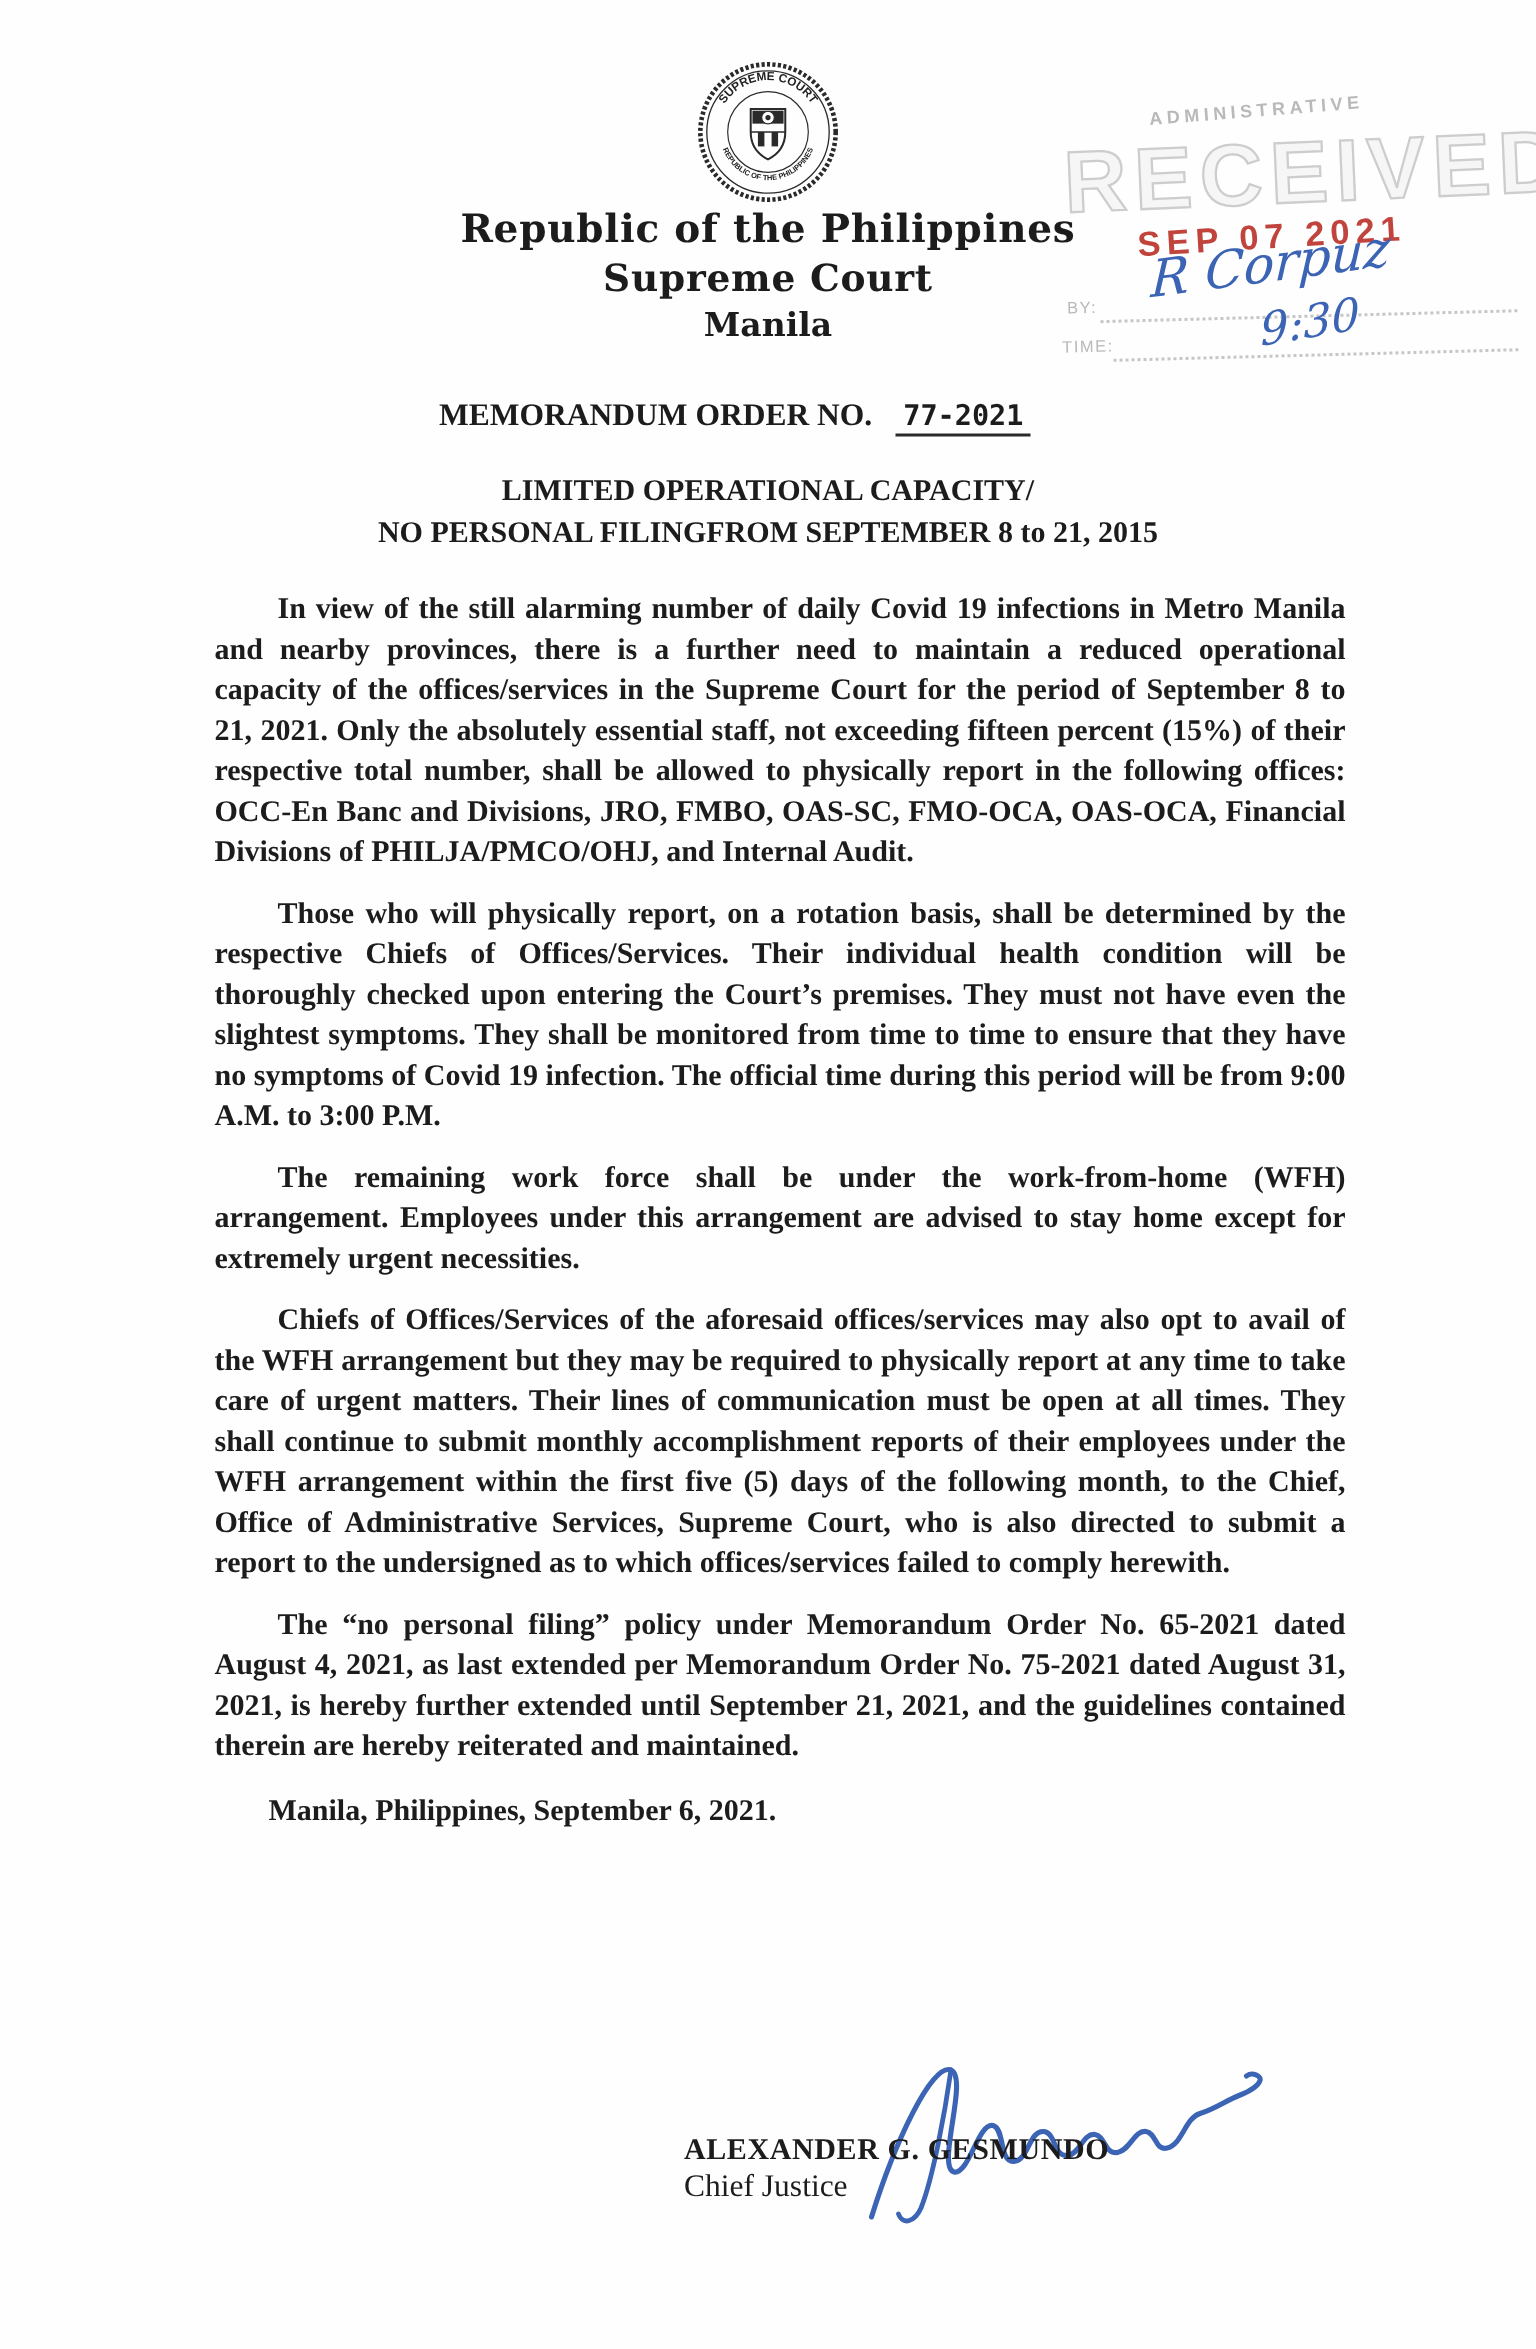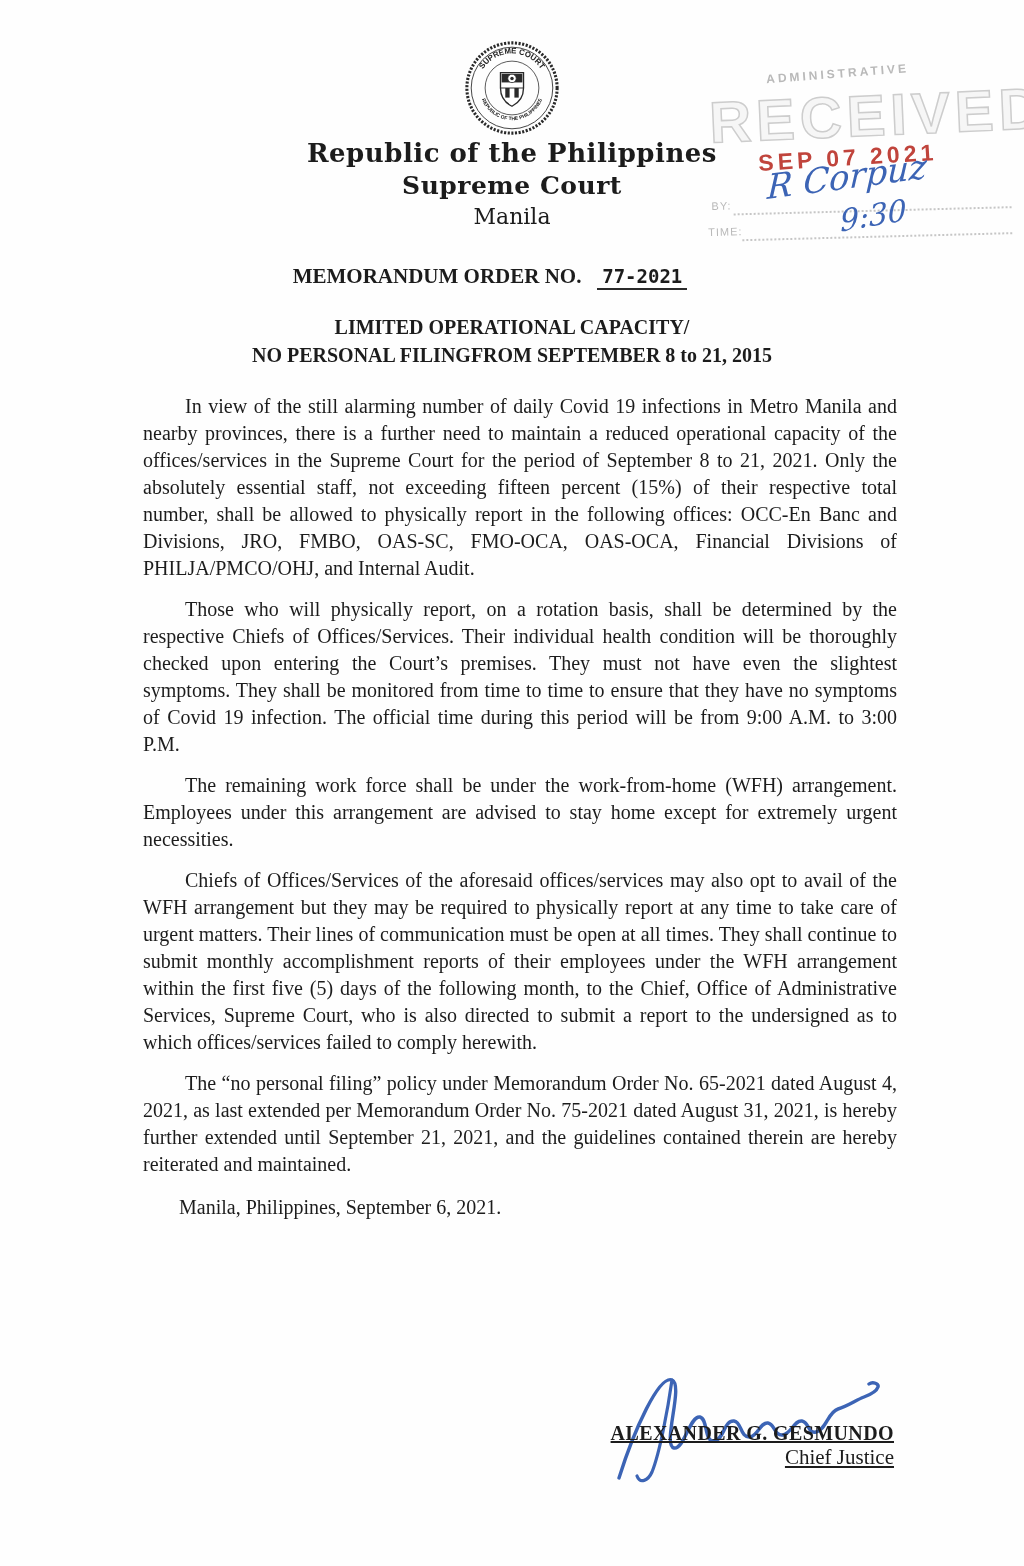--- a/index.html
+++ b/index.html
@@ -9,21 +9,21 @@
     background:#fefefe;
     overflow:hidden;
     font-family:"Liberation Serif","DejaVu Serif",serif;
     color:#1c1c1c;
   }
   
   .letterhead{ text-align:center; padding-top:40px; }
   .seal{ display:block; margin:0 auto; }
   .lh-republic{ font-family:"DejaVu Serif",serif; font-weight:bold; font-size:26px; line-height:34px; letter-spacing:.5px; }
   .lh-court{ font-family:"DejaVu Serif",serif; font-weight:bold; font-size:25px; line-height:32px; letter-spacing:.5px; }
-  .lh-city{ font-family:"DejaVu Serif",serif; font-weight:normal; font-size:22px; line-height:30px; }
+  .lh-city{ font-family:"DejaVu Serif",serif; font-weight:bold; font-size:22px; line-height:30px; }
 
   
   .stamp{
     position:absolute; left:710px; top:56px; width:308px; height:186px;
     transform:rotate(-1.5deg);
     font-family:"Liberation Sans",sans-serif;
     pointer-events:none;
   }
   .stamp-office{
     position:absolute; top:10px; left:58px;
@@ -67,30 +67,30 @@
 
   
   .order-line{ margin-top:32px; text-align:center; font-size:21px; font-weight:bold; transform:translateX(-22px); }
   .order-number{
     font-family:"DejaVu Sans Mono",monospace; font-weight:bold; font-size:19px;
     border-bottom:2px solid #2a2a2a; padding:0 5px 1px;
   }
   .subject{ margin-top:24px; text-align:center; font-size:20px; font-weight:bold; line-height:28px; }
 
   
-  .body-text{ margin-top:24px; padding-left:143px; width:754px; }
+  .body-text{ margin-top:24px; padding-left:143px; width:754px;font-weight:bold; }
   .body-text p{
     margin:0 0 14px 0;
     font-size:20px; line-height:27px;
     text-align:justify; text-indent:42px;
   }
   .dateline{ margin-top:18px; margin-left:36px; font-size:20px; }
 
   
-  .sig-block{ position:absolute; left:494px; top:1360px; width:400px; text-align:right;text-decoration:underline; }
+  .sig-block{ position:absolute; left:456px; top:1360px; width:400px; text-align:left; }
   .sig-svg{ position:absolute; left:70px; top:0; }
   .sig-name{ margin-top:62px; font-size:20px; font-weight:bold; letter-spacing:.4px; position:relative; }
   .sig-title{ font-size:21px; position:relative; }
 </style>
 </head>
 <body>
 
 <div class="page">
 
   <div class="letterhead">

